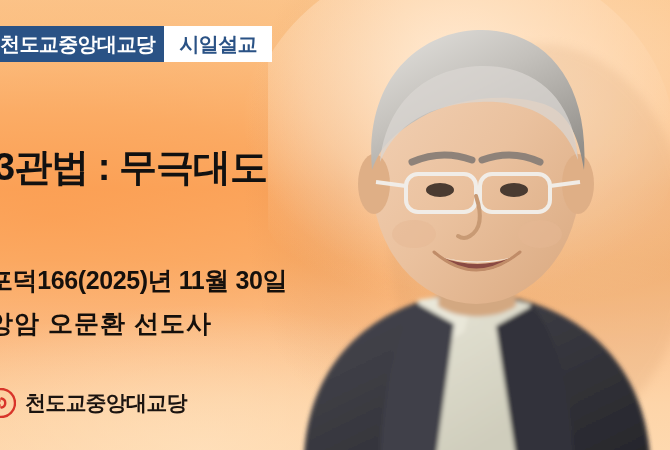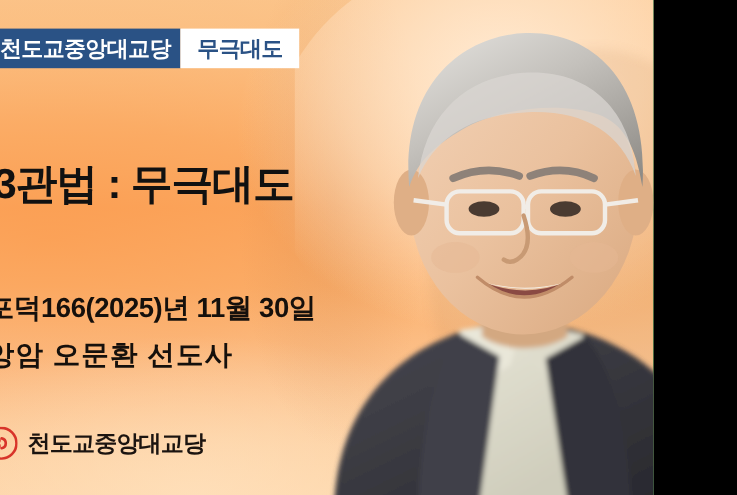--- a/index.html
+++ b/index.html
@@ -4,21 +4,21 @@
 <title>천도교중앙대교당 시일설교 썸네일</title>
 <style>
   html, body {
     margin: 0;
     padding: 0;
     background: #000;
   }
 
   .stage {
     position: relative;
-    width: 594px;
+    width: 670px;
     height: 450px;
     overflow: hidden;
     font-family: "Liberation Sans", "DejaVu Sans", sans-serif;
     background: #22c55e;
   }
 
   
   .bg-base {
     position: absolute;
     inset: 0;
@@ -258,21 +258,21 @@
         <path d="M166 258 q 42 36 86 0" stroke="#C08C68" stroke-width="3" fill="none" stroke-linecap="round"></path>
 
         <ellipse cx="146" cy="240" rx="22" ry="14" fill="#E6B894" opacity=".5"></ellipse>
         <ellipse cx="272" cy="240" rx="22" ry="14" fill="#E6B894" opacity=".5"></ellipse>
       </g>
     </svg>
   </div>
 
   <div class="badge-row">
     <div class="badge-primary">천도교중앙대교당</div>
-    <div class="badge-secondary">무극대도</div>
+    <div class="badge-secondary">시일설교</div>
   </div>
 
   <div class="headline">3관법 : 무극대도</div>
 
   <div class="meta">
     <div class="meta-line date">포덕166(2025)년 11월 30일</div>
     <div class="meta-line speaker">앙암  오문환  선도사</div>
   </div>
 
   <div class="footer-logo">

